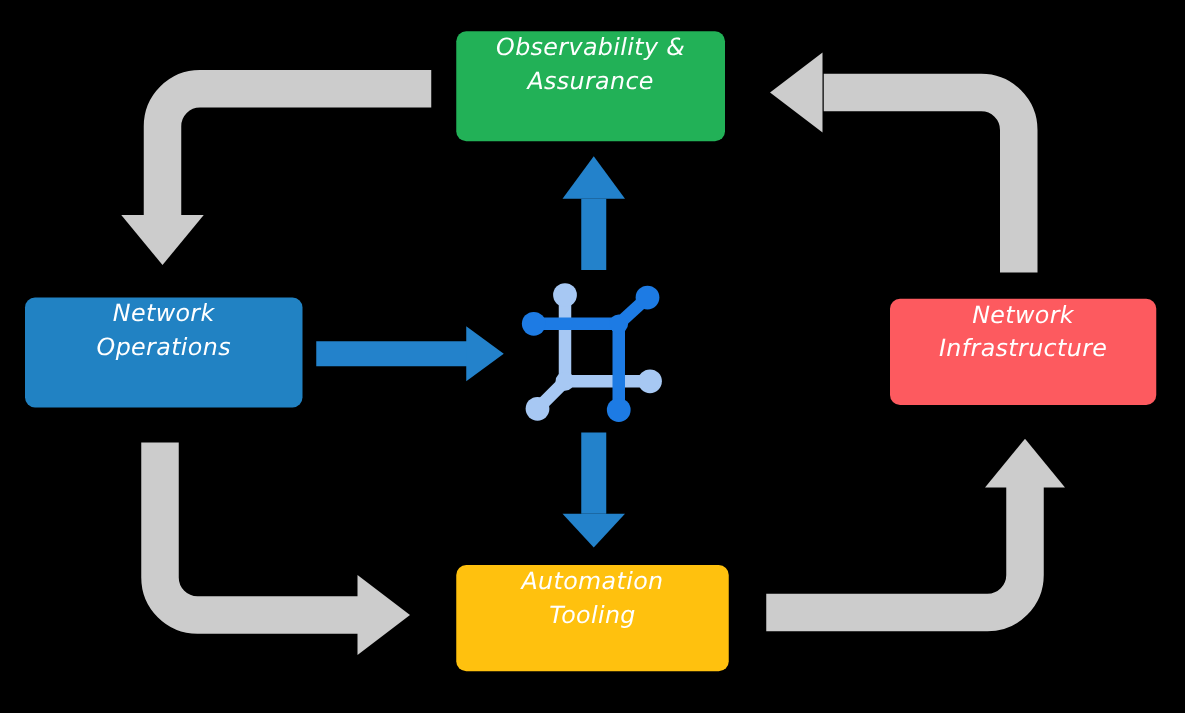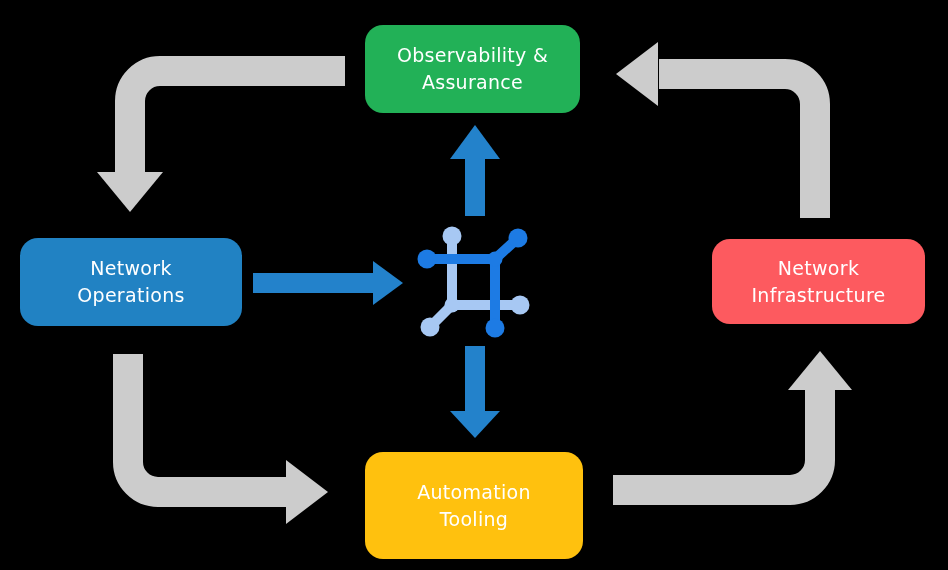--- a/index.html
+++ b/index.html
@@ -2,29 +2,29 @@
 <html><head>
 <meta charset="utf-8">
 <style>
   html,body { margin:0; padding:0; background:#000; }
   .stage {
     position:relative; width:948px; height:570px; background:#000;
     overflow:hidden; font-family:"DejaVu Sans", sans-serif;
   }
   .layer { position:absolute; left:0; top:0; width:948px; height:570px; }
   .node {
-    position:absolute; border-radius:18px; display:flex;
-    align-items:center; justify-content:center; text-align:center;
+    position:absolute; border-radius:8px; display:flex;
+    justify-content:center; text-align:center;
     color:#fff; font-size:19px; font-weight:500; line-height:1.42;
-    white-space:pre-line; letter-spacing:0.3px;
+    white-space:pre-line; letter-spacing:0.3px;font-style:italic;
   }
   #node-observability { left:365px; top:25px;  width:215px; height:88px; }
   #node-operations    { left:20px;  top:238px; width:222px; height:88px; }
   #node-infrastructure{ left:712px; top:239px; width:213px; height:85px; }
-  #node-automation    { left:365px; top:452px; width:218px; height:107px; }
+  #node-automation    { left:365px; top:452px; width:218px; height:85px; }
 </style>
 </head>
 <body>
 
 <div class="stage">
 
   <svg class="layer" viewBox="0 0 948 570">
 
     <g>
       <path d="M 345 71 L 160 71 A 30 30 0 0 0 130 101 L 130 173" fill="none" stroke-width="30" stroke="#cccccc"></path>

